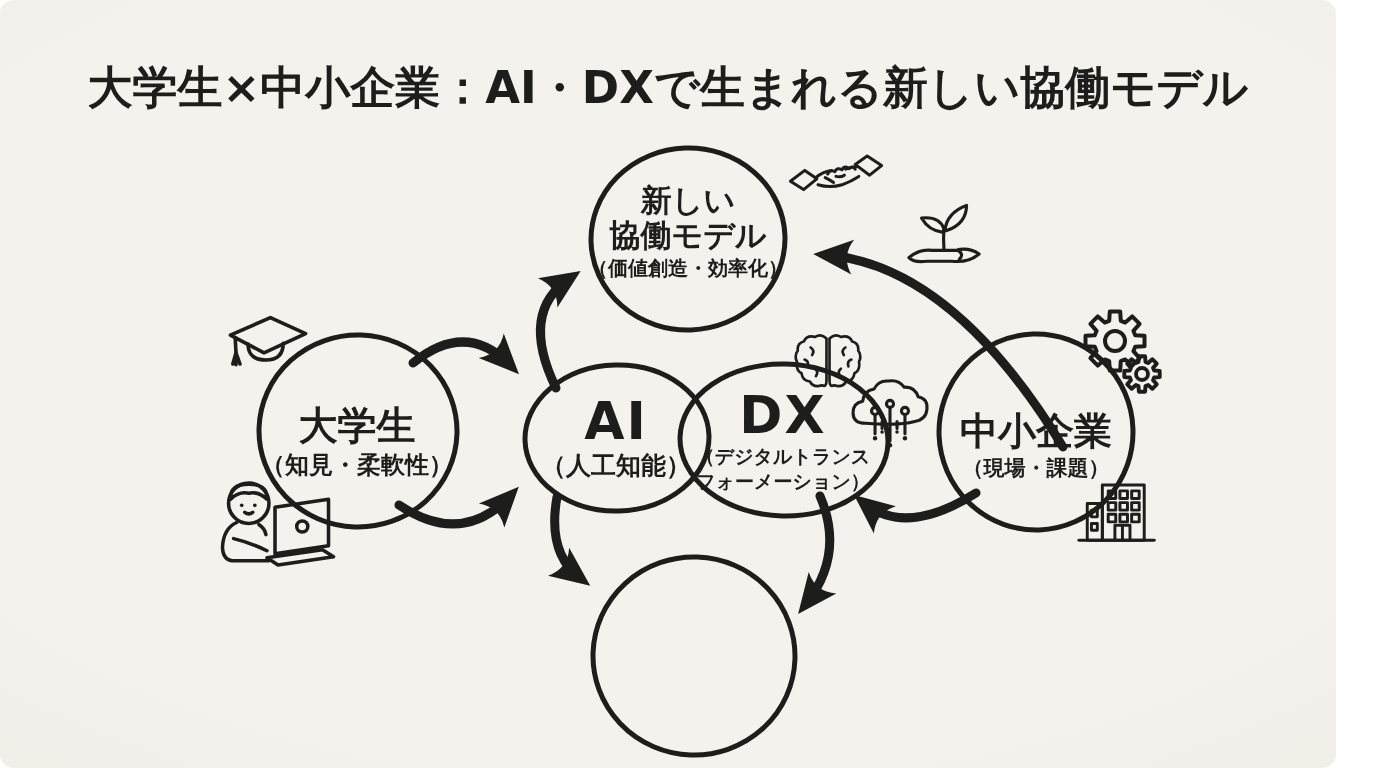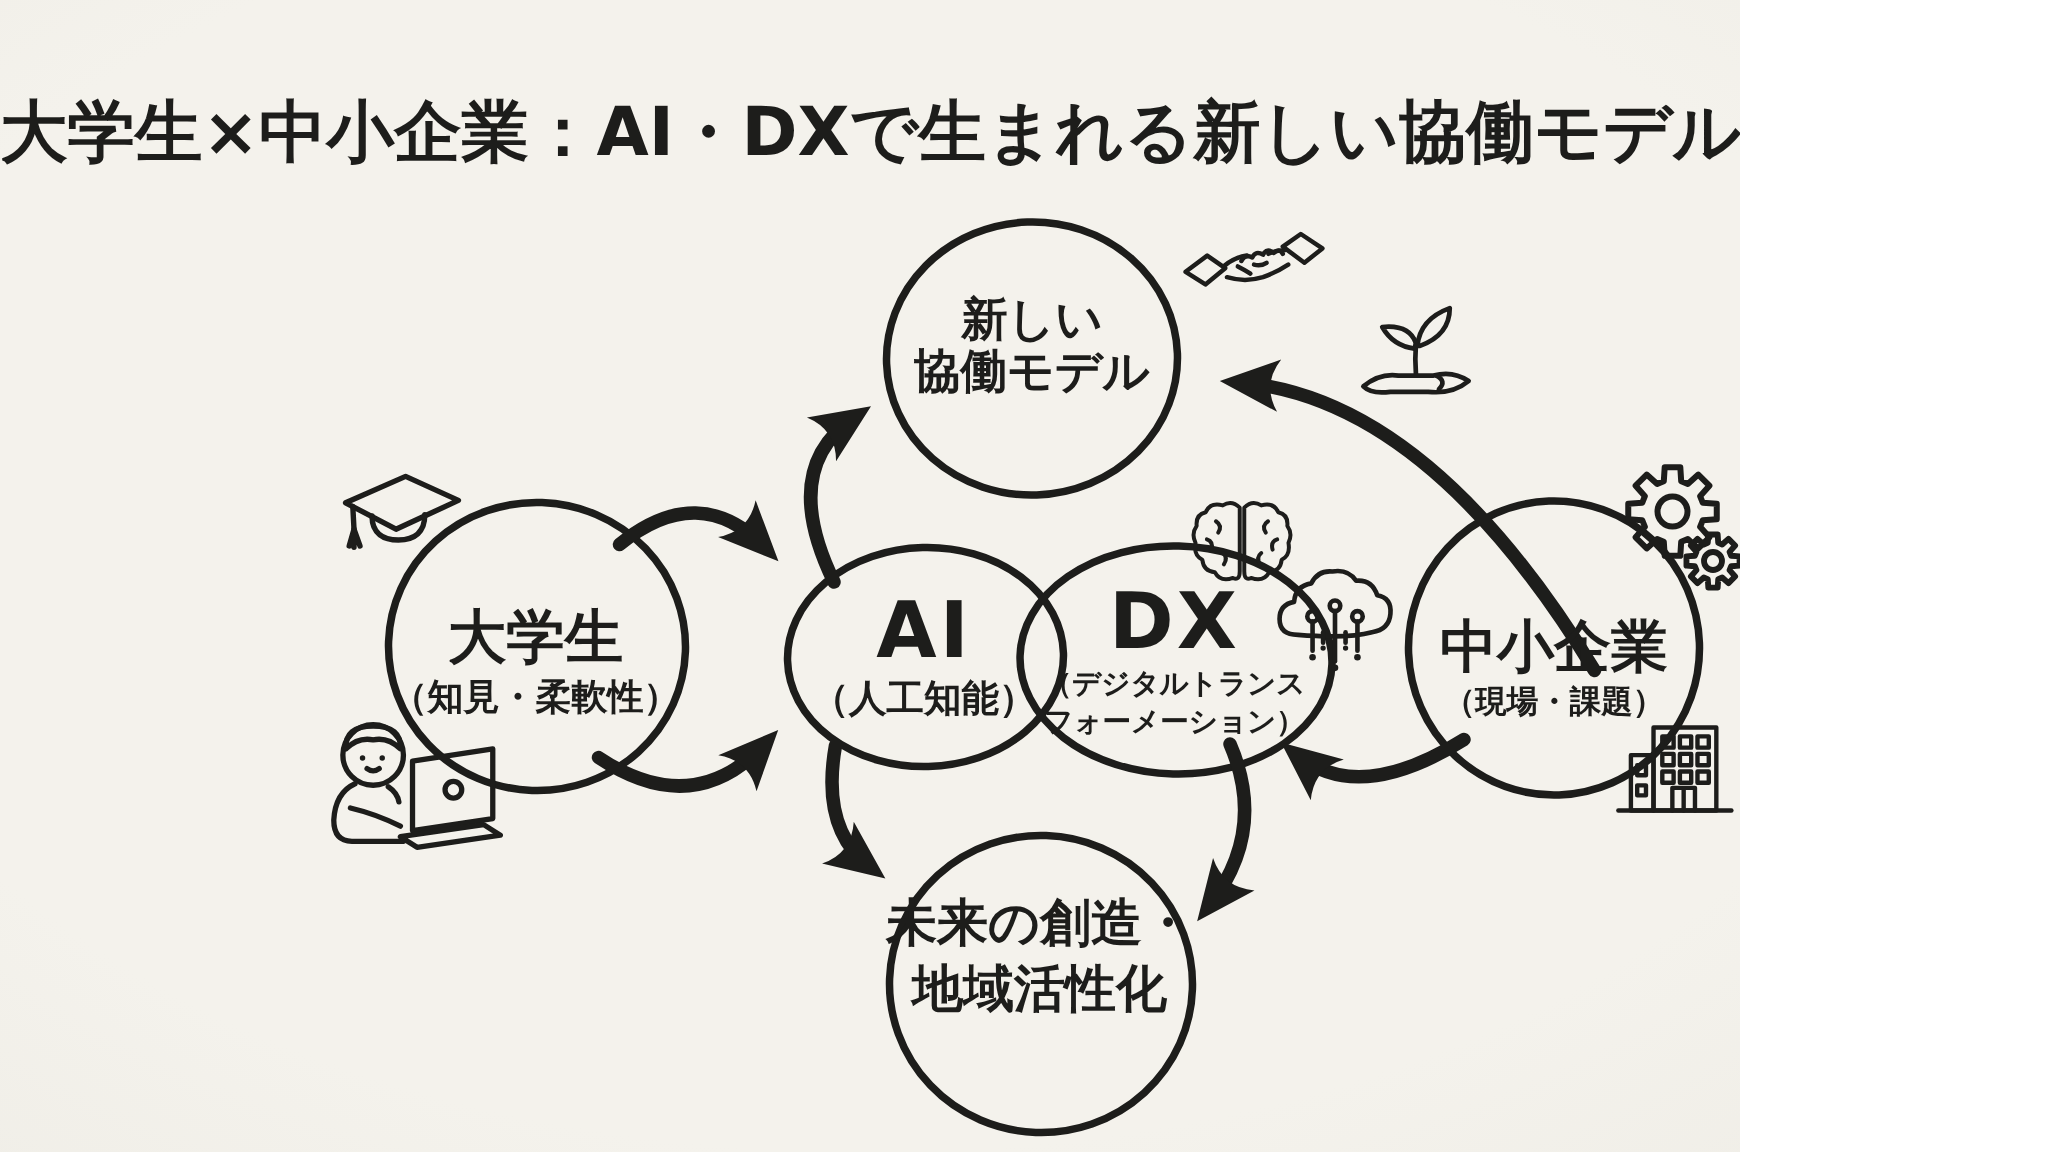--- a/index.html
+++ b/index.html
@@ -1,20 +1,21 @@
 <!DOCTYPE html>
 <html><head>
 <meta charset="utf-8">
 <style>
   html,body{margin:0;padding:0;}
   .stage{
-    position:relative;width:1160px;height:768px;overflow:hidden;
+    position:relative;width:1336px;height:768px;overflow:hidden;
     background:radial-gradient(ellipse 110% 100% at 50% 45%, #f4f2ec 55%, #edebe4 88%, #e6e4dc 100%);
     font-family:"DejaVu Sans","Liberation Sans",sans-serif;
     color:#1d1d1b;
+    border-radius:14px;
   }
   .title{
     position:absolute;left:50%;top:88px;transform:translate(-50%,-50%);
     width:100%;text-align:center;font-size:45px;font-weight:700;letter-spacing:0px;
     white-space:nowrap;
   }
   svg.layer{position:absolute;left:0;top:0;}
   .icon{position:absolute;}
   .icon svg{display:block;width:100%;height:100%;}
   .label{
@@ -198,20 +199,17 @@
   </div>
 
   <div class="label lab-sme" style="left:1036px;top:445px;">
     <span class="main">中小企業</span>
     <span class="sub">（現場・課題）</span>
   </div>
 
   <div class="label lab-newmodel" style="left:688px;top:231px;">
     <span class="main">新しい</span>
     <span class="main">協働モデル</span>
-  </div>
-
-  <div class="label lab-future" style="left:693px;top:638px;">
-    <span class="main">未来の創造・</span>
-    <span class="main">地域活性化</span>
-  </div>
+    <span class="sub">（価値創造・効率化）</span>
+  </div>
+
 
 </div>
 
 </body></html>

